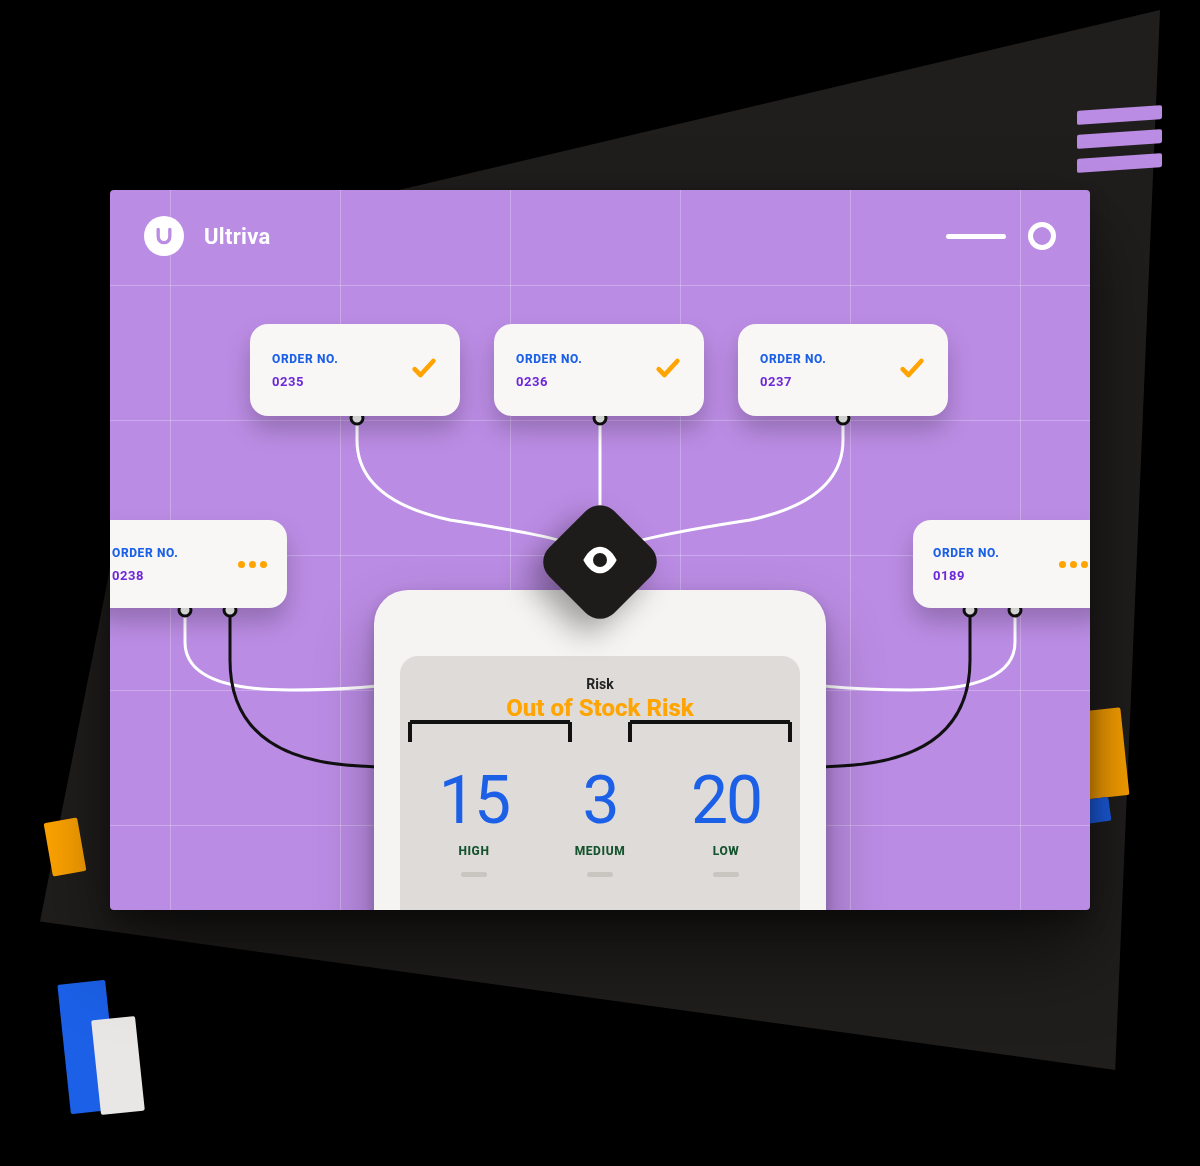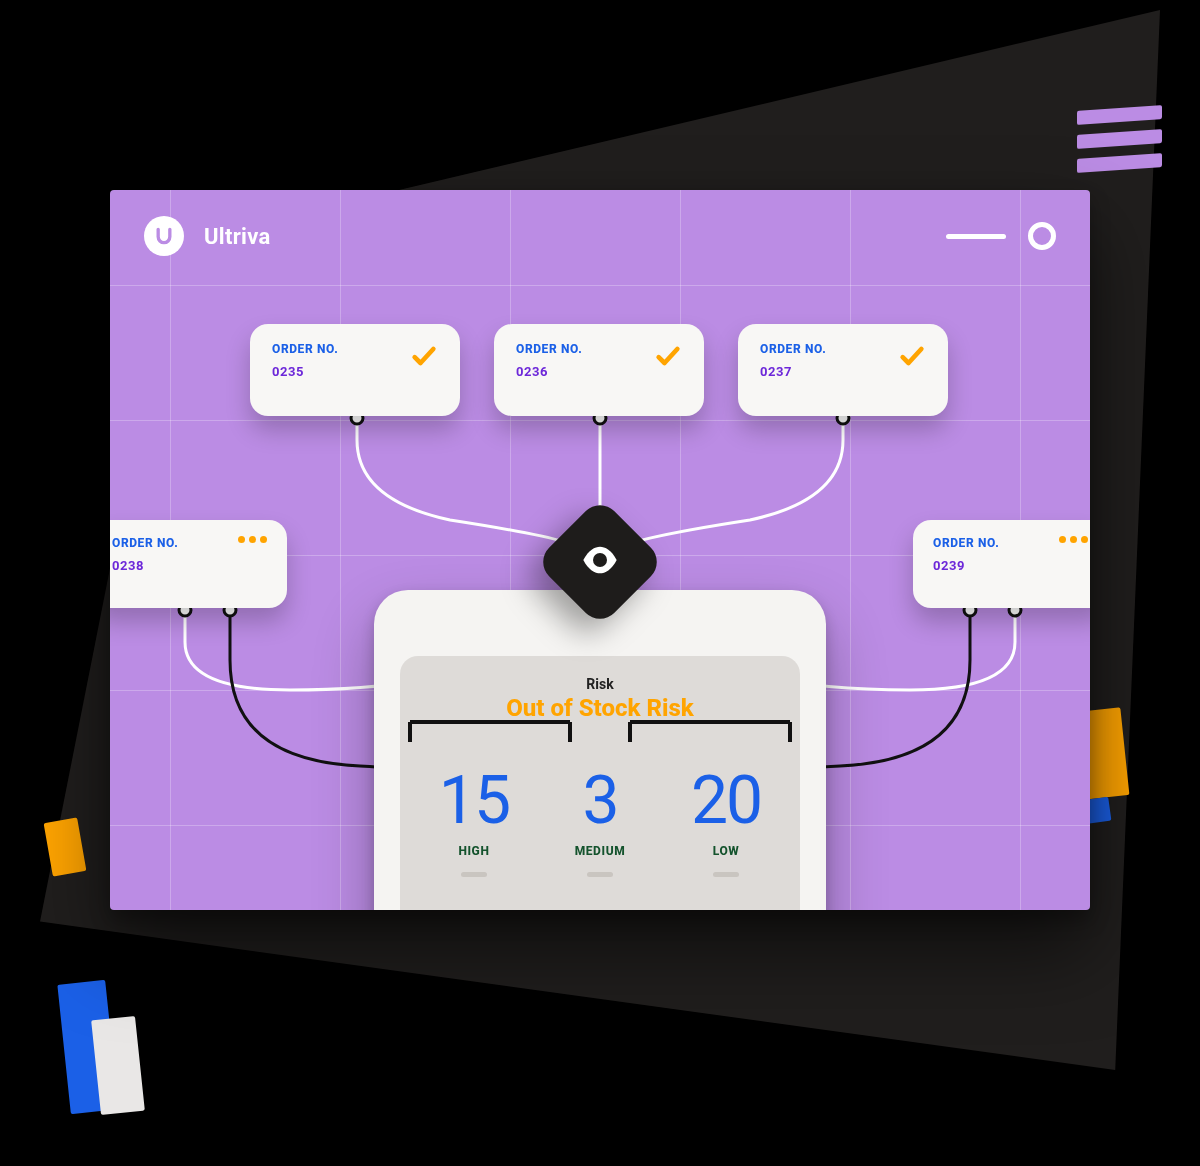--- a/index.html
+++ b/index.html
@@ -86,21 +86,21 @@
   .wires .node  { fill: #fff; stroke: #111; stroke-width: 3; }
 
   
   .card {
     position: absolute;
     width: 210px; height: 92px;
     background: #f8f7f5;
     border-radius: 18px;
     box-shadow: 0 14px 24px rgba(0,0,0,.22);
     padding: 18px 22px;
-    display: flex; align-items: flex-start; justify-content: space-between;
+    display: flex; align-items: center; justify-content: space-between;
   }
   .card.small { width: 195px; height: 88px; padding: 16px 20px; }
   .card .lbl {
     font-size: 12px; font-weight: 800; letter-spacing: .6px;
     color: #1b60e7;
   }
   .card .num {
     font-size: 13px; font-weight: 700; letter-spacing: .5px;
     color: #6d28d9; margin-top: 8px;
   }
@@ -240,21 +240,21 @@
       </div>
       <div class="status-dots">
           <span></span>
           <span></span>
           <span></span>
         </div>
     </div>
     <div class="card small" style="right:-18px; top:330px;">
       <div>
         <div class="lbl">ORDER NO.</div>
-        <div class="num">0239</div>
+        <div class="num">0189</div>
       </div>
       <div class="status-dots">
           <span></span>
           <span></span>
           <span></span>
         </div>
     </div>
 
     <div class="panel">
       <div class="inner">

